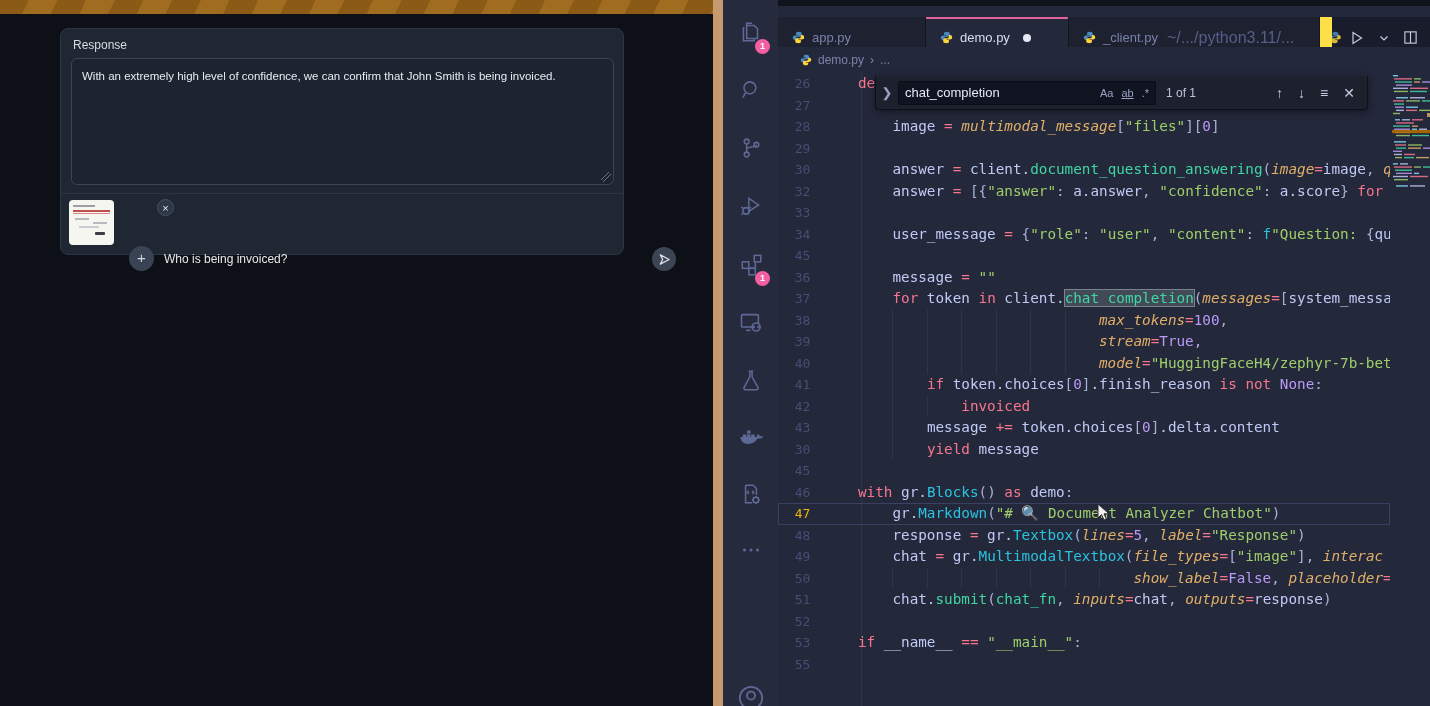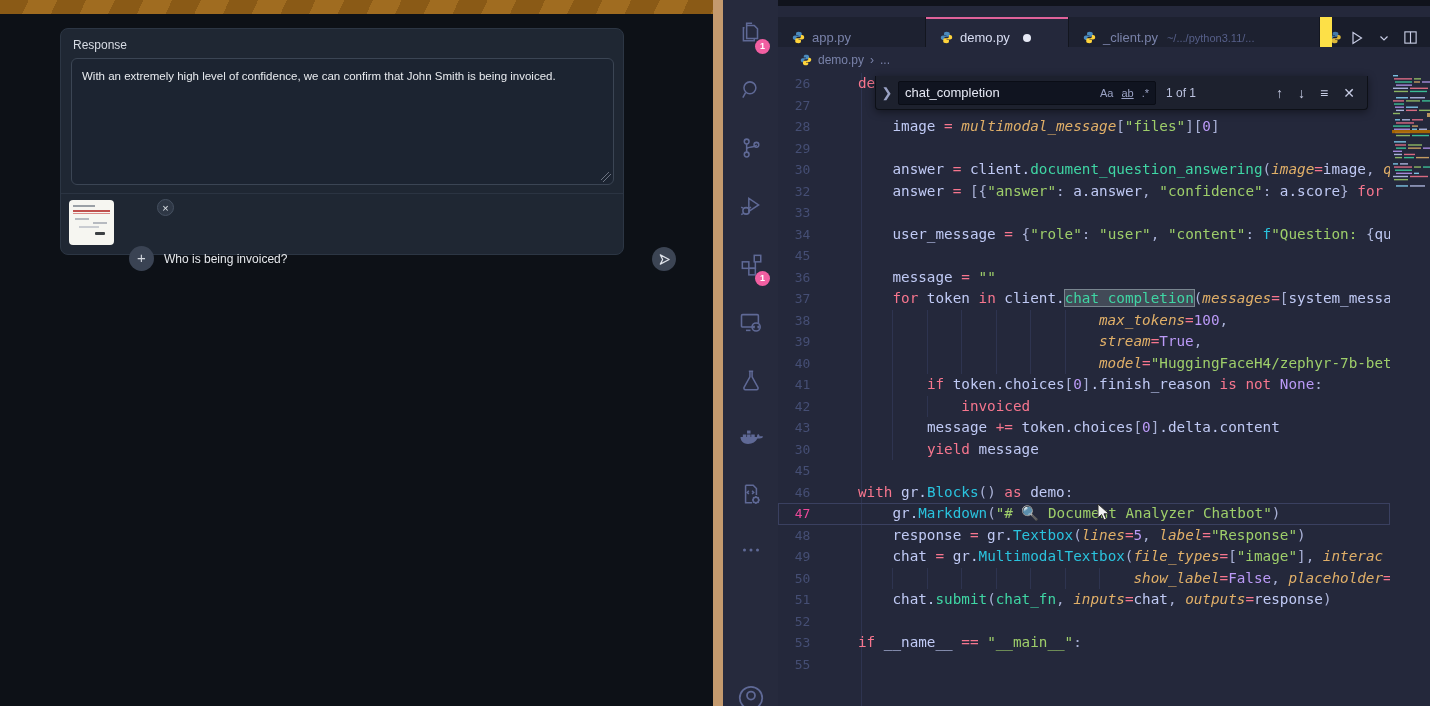--- a/index.html
+++ b/index.html
@@ -51,35 +51,35 @@
   .ab-badge { position:absolute; right:8px; bottom:-2px; min-width:15px; height:15px; border-radius:8px;
     background:#f25fa2; color:#fff; font-size:9px; line-height:15px; text-align:center; font-weight:bold; }
   .editor-area { position:absolute; left:55px; top:0; right:0; bottom:0; background:#24283b; }
 
   .topstrip { position:absolute; left:0; top:0; right:0; height:6px; background:#10131c; }
   .tabbar { position:absolute; left:0; top:6px; right:0; height:41px; background:#fde047; display:flex;margin-top:11px; }
   .tab { height:41px; display:flex; align-items:center; gap:7px; padding:0 14px; font-size:13px;
     color:#7982a9; background:#1d2130; border-right:1px solid #13161f; cursor:pointer; position:relative; }
   .tab.active { background:#24283b; color:#d8ddf2; }
   .tab.active::before { content:""; position:absolute; left:0; top:0; right:0; height:2px; background:#e0629a; }
-  .tab .path { font-size:11px; color:#565f89; margin-left:2px; }
+  .tab .path { font-size:16px; color:#565f89; margin-left:2px; }
   .mod-dot { width:8px; height:8px; border-radius:50%; background:#e6e9f5; margin-left:6px; }
   .tab-actions { margin-left:auto; display:flex; align-items:center; gap:14px; padding-right:12px;
     color:#c7cce4; background:#191d2b; }
   .tab-actions .ovf { margin-right:-8px; opacity:.85; }
 
   .breadcrumb { position:absolute; left:0; top:47px; right:0; height:26px; display:flex; align-items:center;
     gap:6px; padding-left:22px; font-size:12px; color:#7982a9; background:#24283b; }
 
   .codeview { position:absolute; left:0; top:73px; width:612px; bottom:0; overflow:hidden; }
   .code-row { position:relative; display:flex; height:21.5px; line-height:21.5px; white-space:pre;
     font-family:"DejaVu Sans Mono", monospace; font-size:14.3px; }
   .gutter-num { width:80px; padding-right:31px; text-align:center; color:#454e74; font-size:13px;
     flex:none; user-select:none; }
-  .cur-num { color:#ec4899; }
+  .cur-num { color:#eab308; }
   .code-cell { position:relative; flex:1; color:#c0caf5; }
   .guide { position:absolute; top:0; bottom:0; width:1px; background:#2e3450; }
   .code-row.cur { box-shadow: inset 0 1px 0 #3a4060, inset 0 -1px 0 #3a4060, inset 1px 0 0 #3a4060, inset -1px 0 0 #3a4060; }
   .guide-col0 { position:absolute; left:83px; top:73px; bottom:0; width:1px; background:#2e3450; }
 
   .tk-k{color:#f7768e} .tk-f{color:#3fd6a4} .tk-c{color:#2ac3de} .tk-s{color:#9ece6a}
   .tk-n{color:#bb9af7} .tk-a{color:#e0af68; font-style:italic} .tk-p{color:#c0caf5} .tk-d{color:#a9b1d6}
   .tk-m{background:rgba(145,165,160,.28); outline:1px solid #78858f;}
 
   

